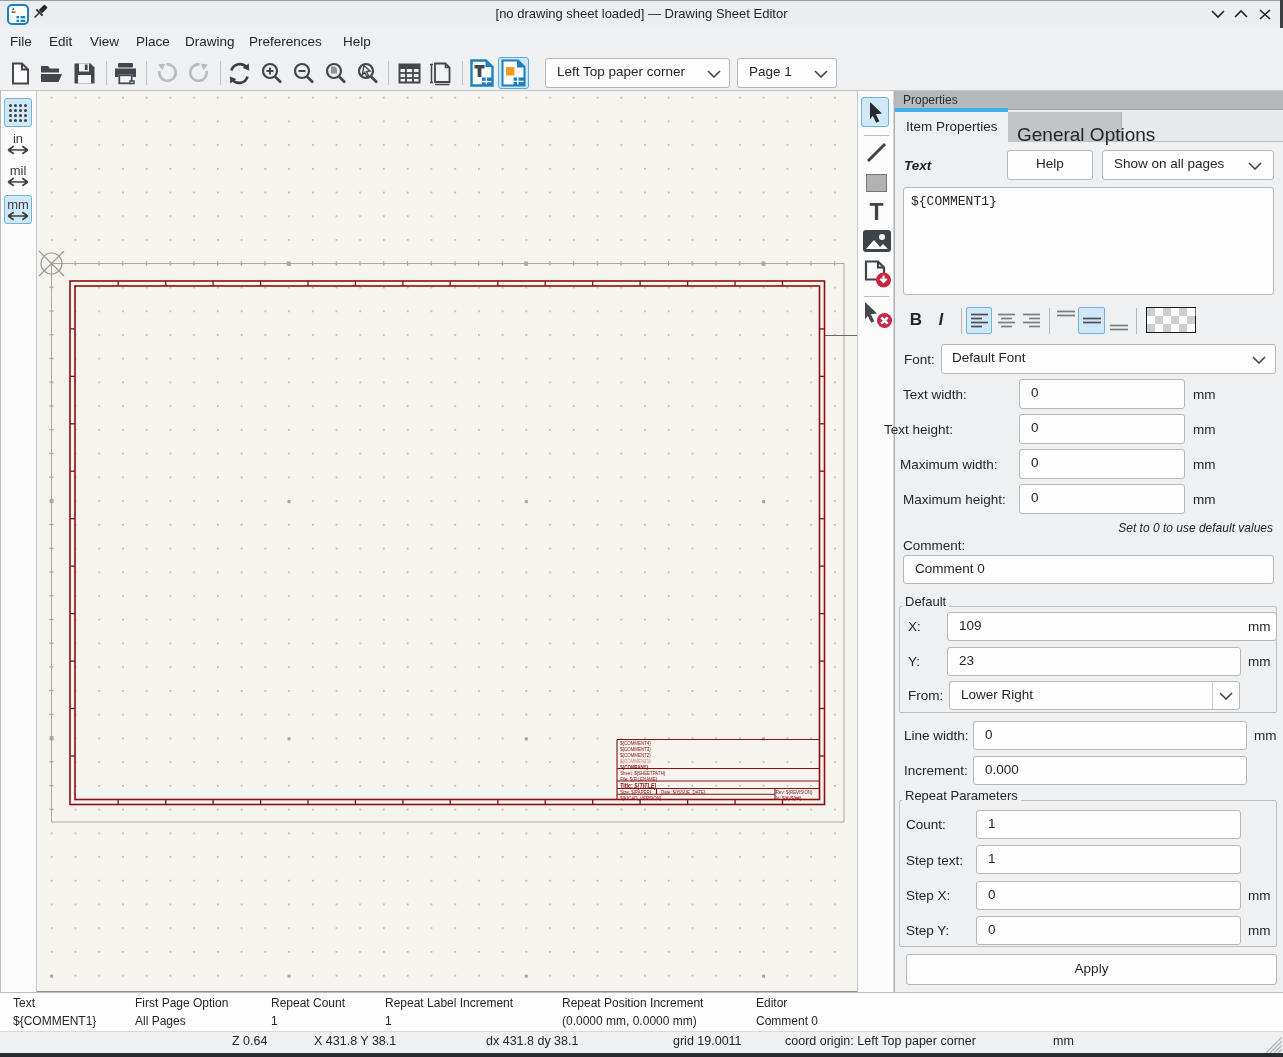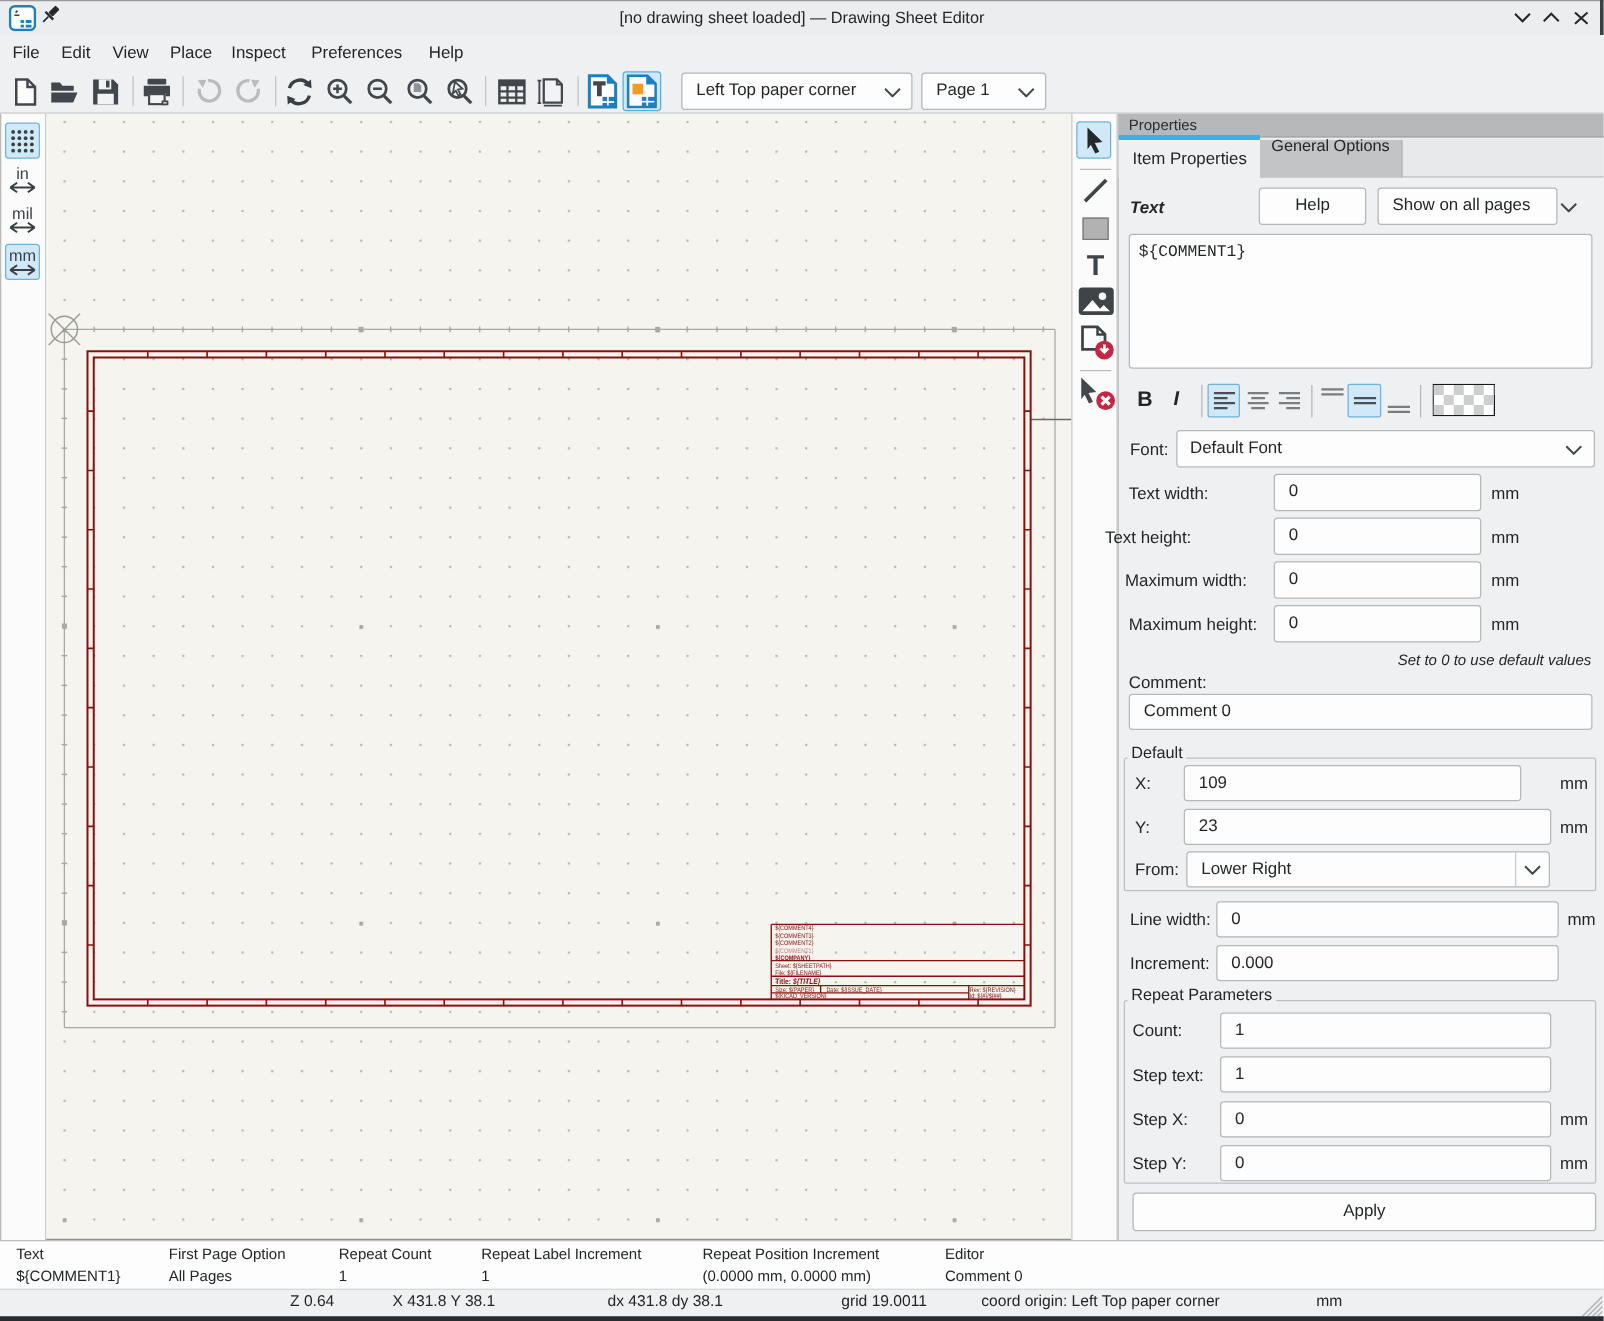--- a/index.html
+++ b/index.html
@@ -72,21 +72,21 @@
   <polyline points="2,3 8,9 14,3" fill="none" stroke="#232629" stroke-width="1.6"></polyline>
   <polyline points="25,9 31,3 37,9" fill="none" stroke="#232629" stroke-width="1.6"></polyline>
   <path d="M50,2 L60,11 M60,2 L50,11" fill="none" stroke="#232629" stroke-width="1.6"></path>
 </svg>
 
 <div class="abs" id="menubar"></div>
 <div class="menuitem" style="left:10px">File</div>
 <div class="menuitem" style="left:49px">Edit</div>
 <div class="menuitem" style="left:90px">View</div>
 <div class="menuitem" style="left:136px">Place</div>
-<div class="menuitem" style="left:185px">Inspect</div>
+<div class="menuitem" style="left:185px">Drawing</div>
 <div class="menuitem" style="left:249px">Preferences</div>
 <div class="menuitem" style="left:343px">Help</div>
 
 <div class="abs" id="toolbar"></div>
 
 <svg class="tico" style="left:8px" viewBox="0 0 25 25">
   <path d="M5,2.5 h9 l6,6 v14 h-15 z" fill="#fcfcfc" stroke="#41474c" stroke-width="2"></path>
   <path d="M14,2.5 v6 h6" fill="none" stroke="#41474c" stroke-width="2"></path>
 </svg>
 
@@ -441,28 +441,28 @@
   <div class="abs" style="left:70px;top:69px">Date: ${ISSUE_DATE}</div>
   <div class="abs" style="left:5px;top:76px">${KICAD_VERSION}</div>
   <div class="abs" style="left:252px;top:69px">Rev: ${REVISION}</div>
   <div class="abs" style="left:252px;top:76px">Id: ${#}/${##}</div>
 </div>
 
 <div class="abs" style="left:895px;top:91px;width:388px;height:19px;background:#b6b8b9;border-bottom:1px solid #a2a4a6"></div>
 <div class="abs" style="left:903px;top:93px;font-size:12px;color:#2b2e31">Properties</div>
 <div class="abs" style="left:895px;top:111px;width:388px;height:31px;background:#e8e9ea;border-bottom:1px solid #bcbec0"></div>
 <div class="abs" style="left:1008px;top:112px;width:114px;height:30px;background:#c3c4c5;border-right:1px solid #b0b2b4"></div>
-<div class="abs" style="left:1017px;top:109px;font-size:13px;color:#232629">General Options</div>
+<div class="abs" style="left:1017px;top:124px;font-size:19px;color:#232629">General Options</div>
 <div class="abs" style="left:895px;top:111px;width:113px;height:32px;background:#eff0f1"></div>
 <div class="abs" style="left:895px;top:108px;width:113px;height:4px;background:#3daee9"></div>
 <div class="abs" style="left:906px;top:119px;font-size:13.5px;color:#232629">Item Properties</div>
 
 <div class="lbl" style="left:904px;top:158px;font-weight:bold;font-style:italic">Text</div>
 <div class="inp" style="left:1007px;top:150px;width:86px;height:30px;text-align:center;padding-top:5px">Help</div>
-<div class="inp" style="left:1102px;top:150px;width:144px;height:30px;padding:5px 0 0 11px">Show on all pages</div>
+<div class="inp" style="left:1102px;top:150px;width:172px;height:30px;padding:5px 0 0 11px">Show on all pages</div>
 <svg class="chev" style="left:1248px;top:162px" viewBox="0 0 14 8">
     <polyline points="1,1 7,7 13,1" fill="none" stroke="#41474c" stroke-width="1.6"></polyline>
   </svg>
 <div class="inp" style="left:903px;top:187px;width:371px;height:108px;font-family:'Liberation Mono',monospace;font-size:13px;padding:6px 0 0 7px">${COMMENT1}</div>
 
 <div class="abs" style="left:906px;top:307px;width:20px;height:26px;font-weight:bold;font-size:17px;text-align:center;line-height:26px;color:#232629">B</div>
 <div class="abs" style="left:933px;top:307px;width:16px;height:26px;font-weight:bold;font-style:italic;font-size:16px;text-align:center;line-height:26px;color:#232629">I</div>
 <div class="abs" style="left:961px;top:308px;width:1px;height:26px;background:#b4b6b8"></div>
 <div class="abs" style="left:966px;top:307px;width:26px;height:27px;background:#d0e8f8;border:1px solid #6db3dd;border-radius:2px"></div>
 <svg class="abs" style="left:971px;top:313px" width="17" height="15" viewBox="0 0 17 15">
@@ -545,21 +545,21 @@
 <div class="inp" style="left:1019px;top:484px;width:166px;height:30px;padding:5px 0 0 11px">0</div>
 <div class="unit" style="left:1193px;top:492px">mm</div>
 <div class="lbl" style="right:10px;top:521px;font-style:italic;font-size:12px">Set to 0 to use default values</div>
 
 <div class="lbl" style="left:903px;top:538px">Comment:</div>
 <div class="inp" style="left:903px;top:555px;width:371px;height:29px;padding:5px 0 0 11px">Comment 0</div>
 
 <div class="grpbox" style="left:899px;top:606px;width:378px;height:107px"></div>
 <div class="grplbl" style="left:902px;top:594px">Default</div>
 <div class="lbl" style="left:908px;top:619px">X:</div>
-<div class="inp" style="left:947px;top:612px;width:270px;height:29px;padding:5px 0 0 11px">109</div>
+<div class="inp" style="left:947px;top:612px;width:330px;height:29px;padding:5px 0 0 11px">109</div>
 <div class="unit" style="left:1248px;top:619px">mm</div>
 <div class="lbl" style="left:908px;top:654px">Y:</div>
 <div class="inp" style="left:947px;top:647px;width:294px;height:29px;padding:5px 0 0 11px">23</div>
 <div class="unit" style="left:1248px;top:654px">mm</div>
 <div class="lbl" style="left:908px;top:688px">From:</div>
 <div class="inp" style="left:949px;top:681px;width:291px;height:29px;padding:5px 0 0 11px">Lower Right</div>
 <div class="abs" style="left:1212px;top:682px;width:1px;height:27px;background:#c8cacc"></div>
 <svg class="chev" style="left:1219px;top:692px" viewBox="0 0 14 8">
     <polyline points="1,1 7,7 13,1" fill="none" stroke="#41474c" stroke-width="1.6"></polyline>
   </svg>

